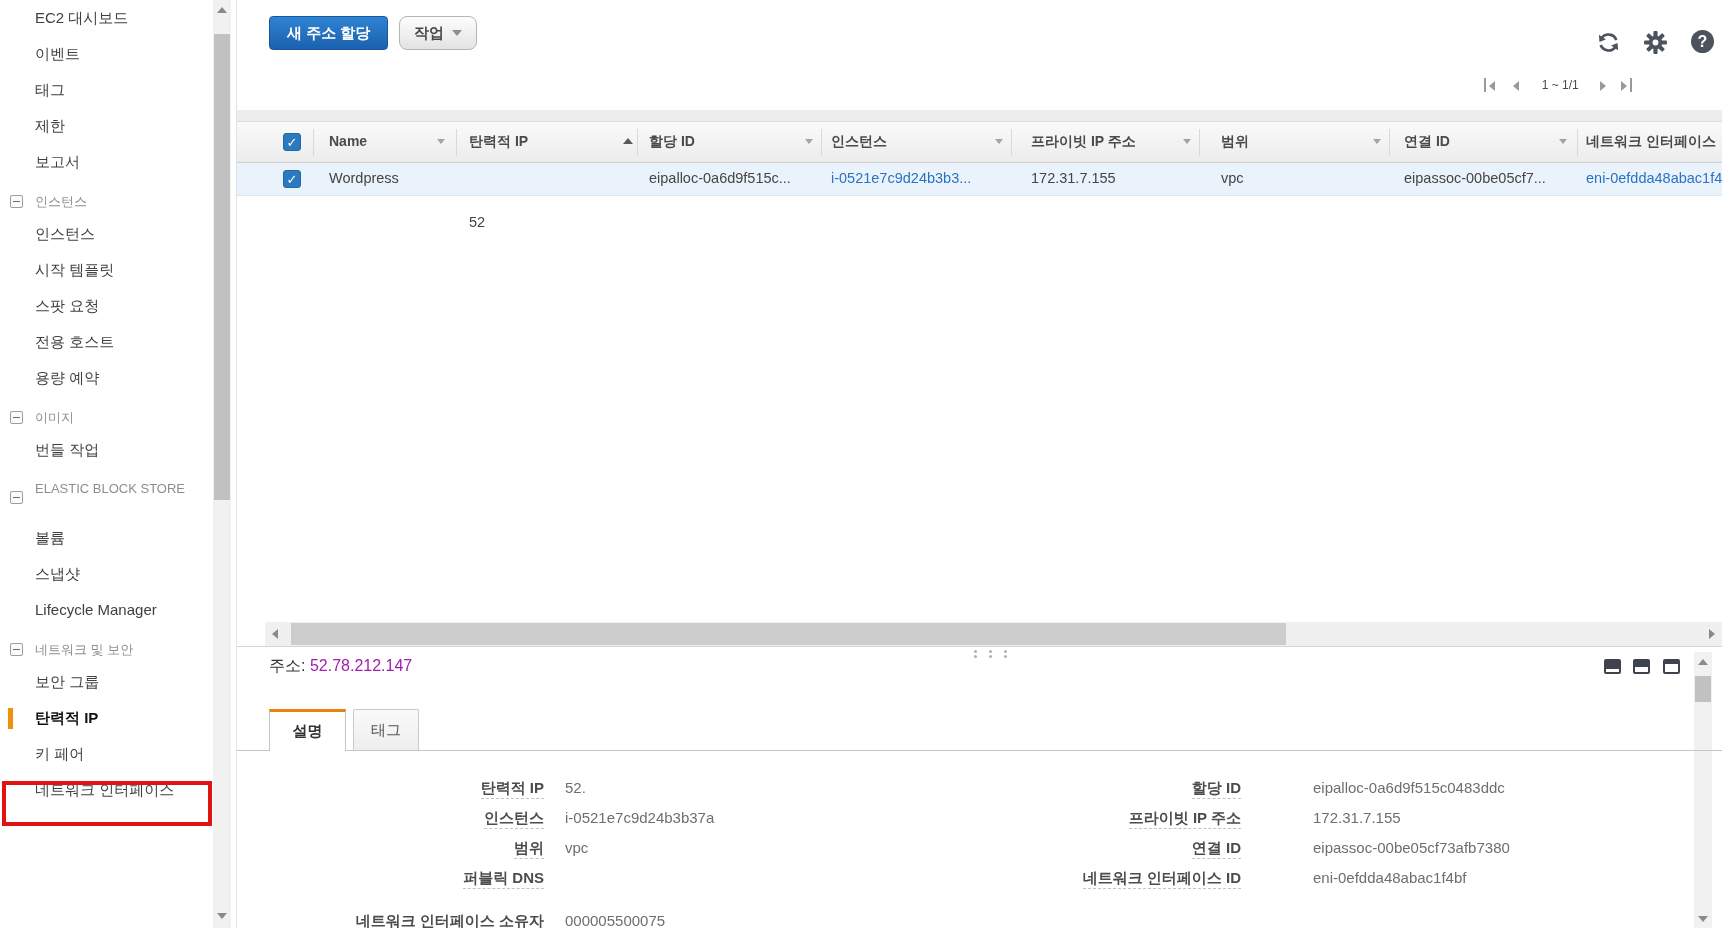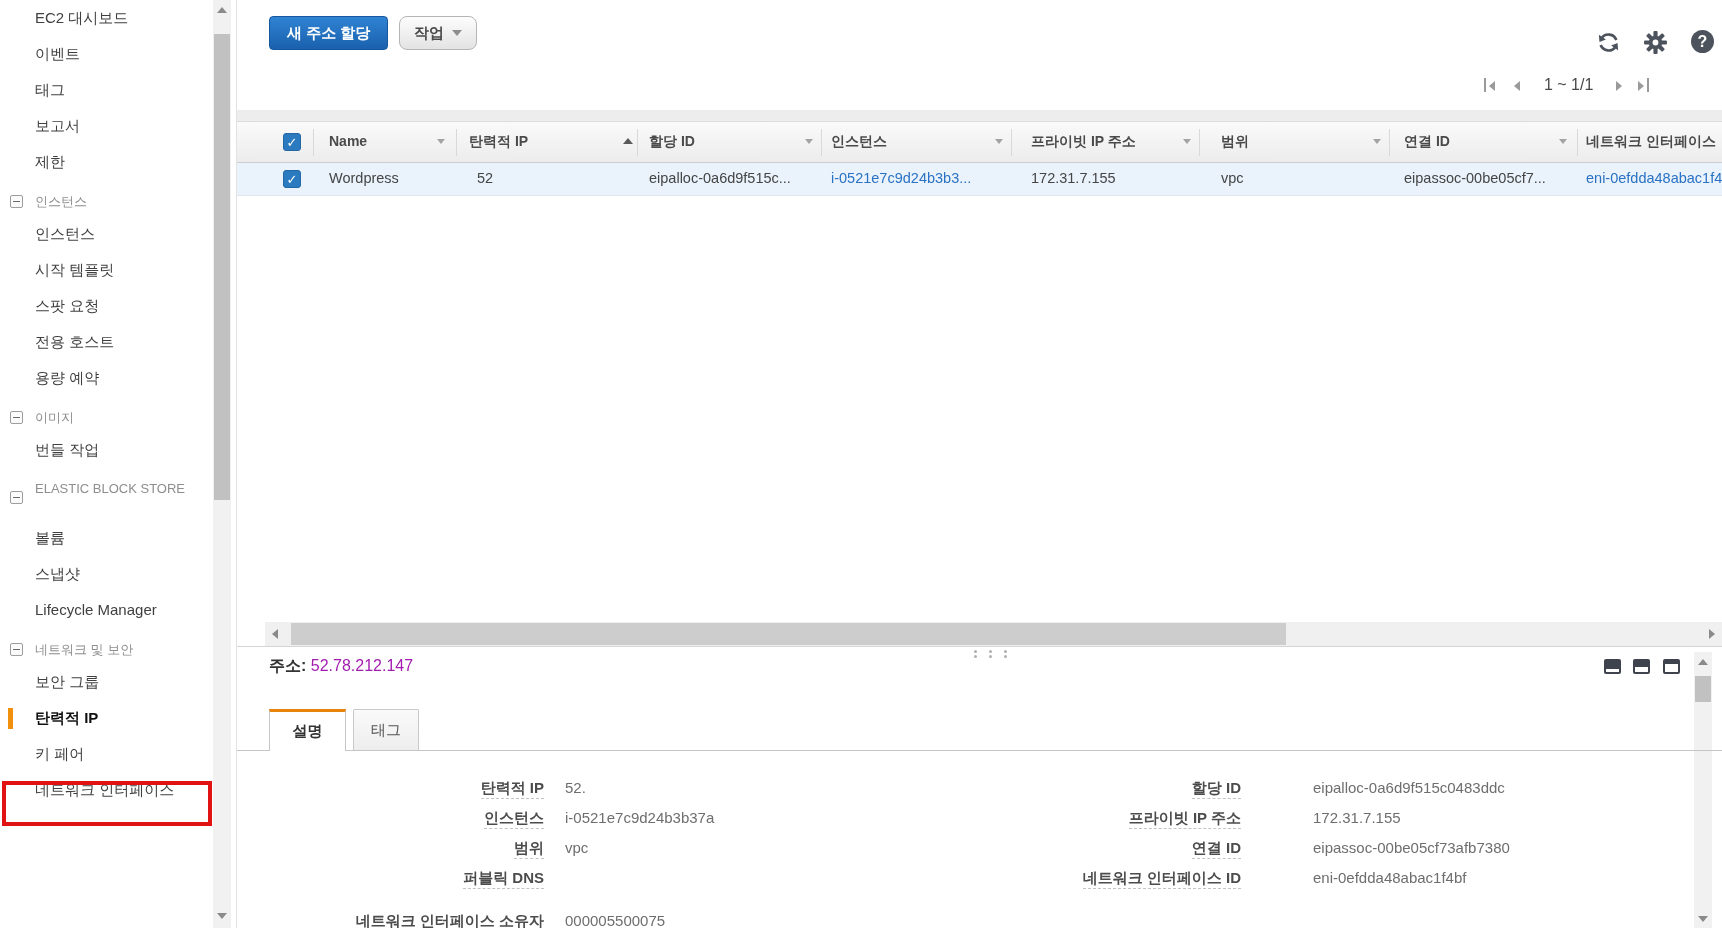--- a/index.html
+++ b/index.html
@@ -53,21 +53,21 @@
 
   
   .search-box { position:absolute; left:32px; top:67px; width:1192px; height:36px; background:#fff;
     border:1px solid #b3b3b3; border-radius:3px; }
   .search-box svg { position:absolute; left:9px; top:8px; }
   .search-input { position:absolute; left:36px; top:1px; width:1140px; height:32px; border:none; outline:none;
     font-size:15px; color:#444; font-family:inherit; }
   .search-input::placeholder { color:#8d8d8d; }
 
   
-  .pager { position:absolute; top:74px; left:1244px; height:24px; font-size:16px; color:#4a4a4a; }
+  .pager { position:absolute; top:74px; left:1244px; height:24px; font-size:12px; color:#4a4a4a; }
   .pg { position:relative; display:inline-block; width:22px; height:22px; vertical-align:middle; cursor:pointer; }
   .pg .tri-left, .pg .tri-right { border-right-color:#9a9a9a; border-left-color:#9a9a9a; }
   .pg .bar { position:absolute; top:4px; width:2px; height:14px; background:#9a9a9a; }
   .pager .label { display:inline-block; margin:0 10px; vertical-align:middle; }
 
   
   .table-strip { position:absolute; left:0; top:110px; width:1486px; height:12px; background:#ededed; border-bottom:1px solid #dcdcdc; }
   .thead { position:absolute; left:0; top:122px; width:1486px; height:41px;
     background:linear-gradient(#fafafa,#ececec); border-bottom:1px solid #cfcfcf; font-size:14px; font-weight:bold; color:#4a4a4a; }
   .hcell { position:absolute; top:11px; white-space:nowrap; }
@@ -86,21 +86,21 @@
   
   .hscroll { position:absolute; left:28px; top:622px; width:1458px; height:24px; background:#f0f0f0; }
   .hscroll .thumb { position:absolute; left:26px; top:1px; width:995px; height:22px; background:#cdcdcd; }
   .hbtn { position:absolute; top:0; width:22px; height:24px; background:#f0f0f0; cursor:pointer; }
   .drag-dots { position:absolute; left:737px; top:650px; width:36px; height:8px; }
   .drag-dots i { position:absolute; width:3px; height:3px; border-radius:50%; background:#b0b0b0; }
 
   
   .bottom-border { position:absolute; left:0; top:646px; width:1486px; height:1px; background:#d5d5d5; }
   .addr-line { position:absolute; left:32px; top:656px; font-size:16px; }
-  .addr-line .lab { font-weight:bold; color:#333; }
+  .addr-line .lab { font-weight:normal; color:#333; }
   .addr-line .val { color:#a21caf; }
 
   .layout-icon { position:absolute; top:659px; width:17px; height:15px; background:#3e434e; border-radius:2px; cursor:pointer; }
   .layout-icon i { position:absolute; left:2px; right:2px; background:#fff; }
   .li-1 i { bottom:2px; height:3px; }
   .li-2 i { bottom:2px; height:5px; }
   .li-3 i { bottom:2px; height:8px; }
 
   
   .v-bar { position:absolute; left:1457px; top:652px; width:18px; height:276px; background:#f1f1f1; }
@@ -125,22 +125,22 @@
   .dv-r { left:1076px; }
 </style>
 </head>
 <body>
 
 <aside id="sidebar">
   <div class="sb-list">
     <div class="sb-item">EC2 대시보드</div>
     <div class="sb-item">이벤트</div>
     <div class="sb-item">태그</div>
+    <div class="sb-item">제한</div>
     <div class="sb-item">보고서</div>
-    <div class="sb-item">제한</div>
 
     <div class="sb-section">
       <span class="minus-box"></span>
       <span>인스턴스</span>
     </div>
     <div class="sb-item">인스턴스</div>
     <div class="sb-item">시작 템플릿</div>
     <div class="sb-item">스팟 요청</div>
     <div class="sb-item">전용 호스트</div>
     <div class="sb-item">용량 예약</div>
@@ -255,21 +255,21 @@
     <span class="hsep" style="left:1152px;"></span>
     <span class="hcell" style="left:1167px;">연결 ID</span>
     <span class="fcaret" style="left:1322px;"></span>
     <span class="hsep" style="left:1340px;"></span>
     <span class="hcell" style="left:1349px;">네트워크 인터페이스</span>
   </div>
 
   <div class="trow">
     <span class="checkbox" style="left:46px; top:7px;">✓</span>
     <span class="tcell" style="left:92px;">Wordpress</span>
-    <span class="tcell" style="left:240px;">52</span>
+    <span class="tcell" style="left:232px;margin-top:44px;">52</span>
     <span class="tcell" style="left:412px;">eipalloc-0a6d9f515c...</span>
     <span class="tcell link" style="left:594px;">i-0521e7c9d24b3b3...</span>
     <span class="tcell" style="left:794px;">172.31.7.155</span>
     <span class="tcell" style="left:984px;">vpc</span>
     <span class="tcell" style="left:1167px;">eipassoc-00be05cf7...</span>
     <span class="tcell link" style="left:1349px;">eni-0efdda48abac1f4bf</span>
   </div>
 
   <div class="hscroll">
     <div class="hbtn" style="left:0;">

